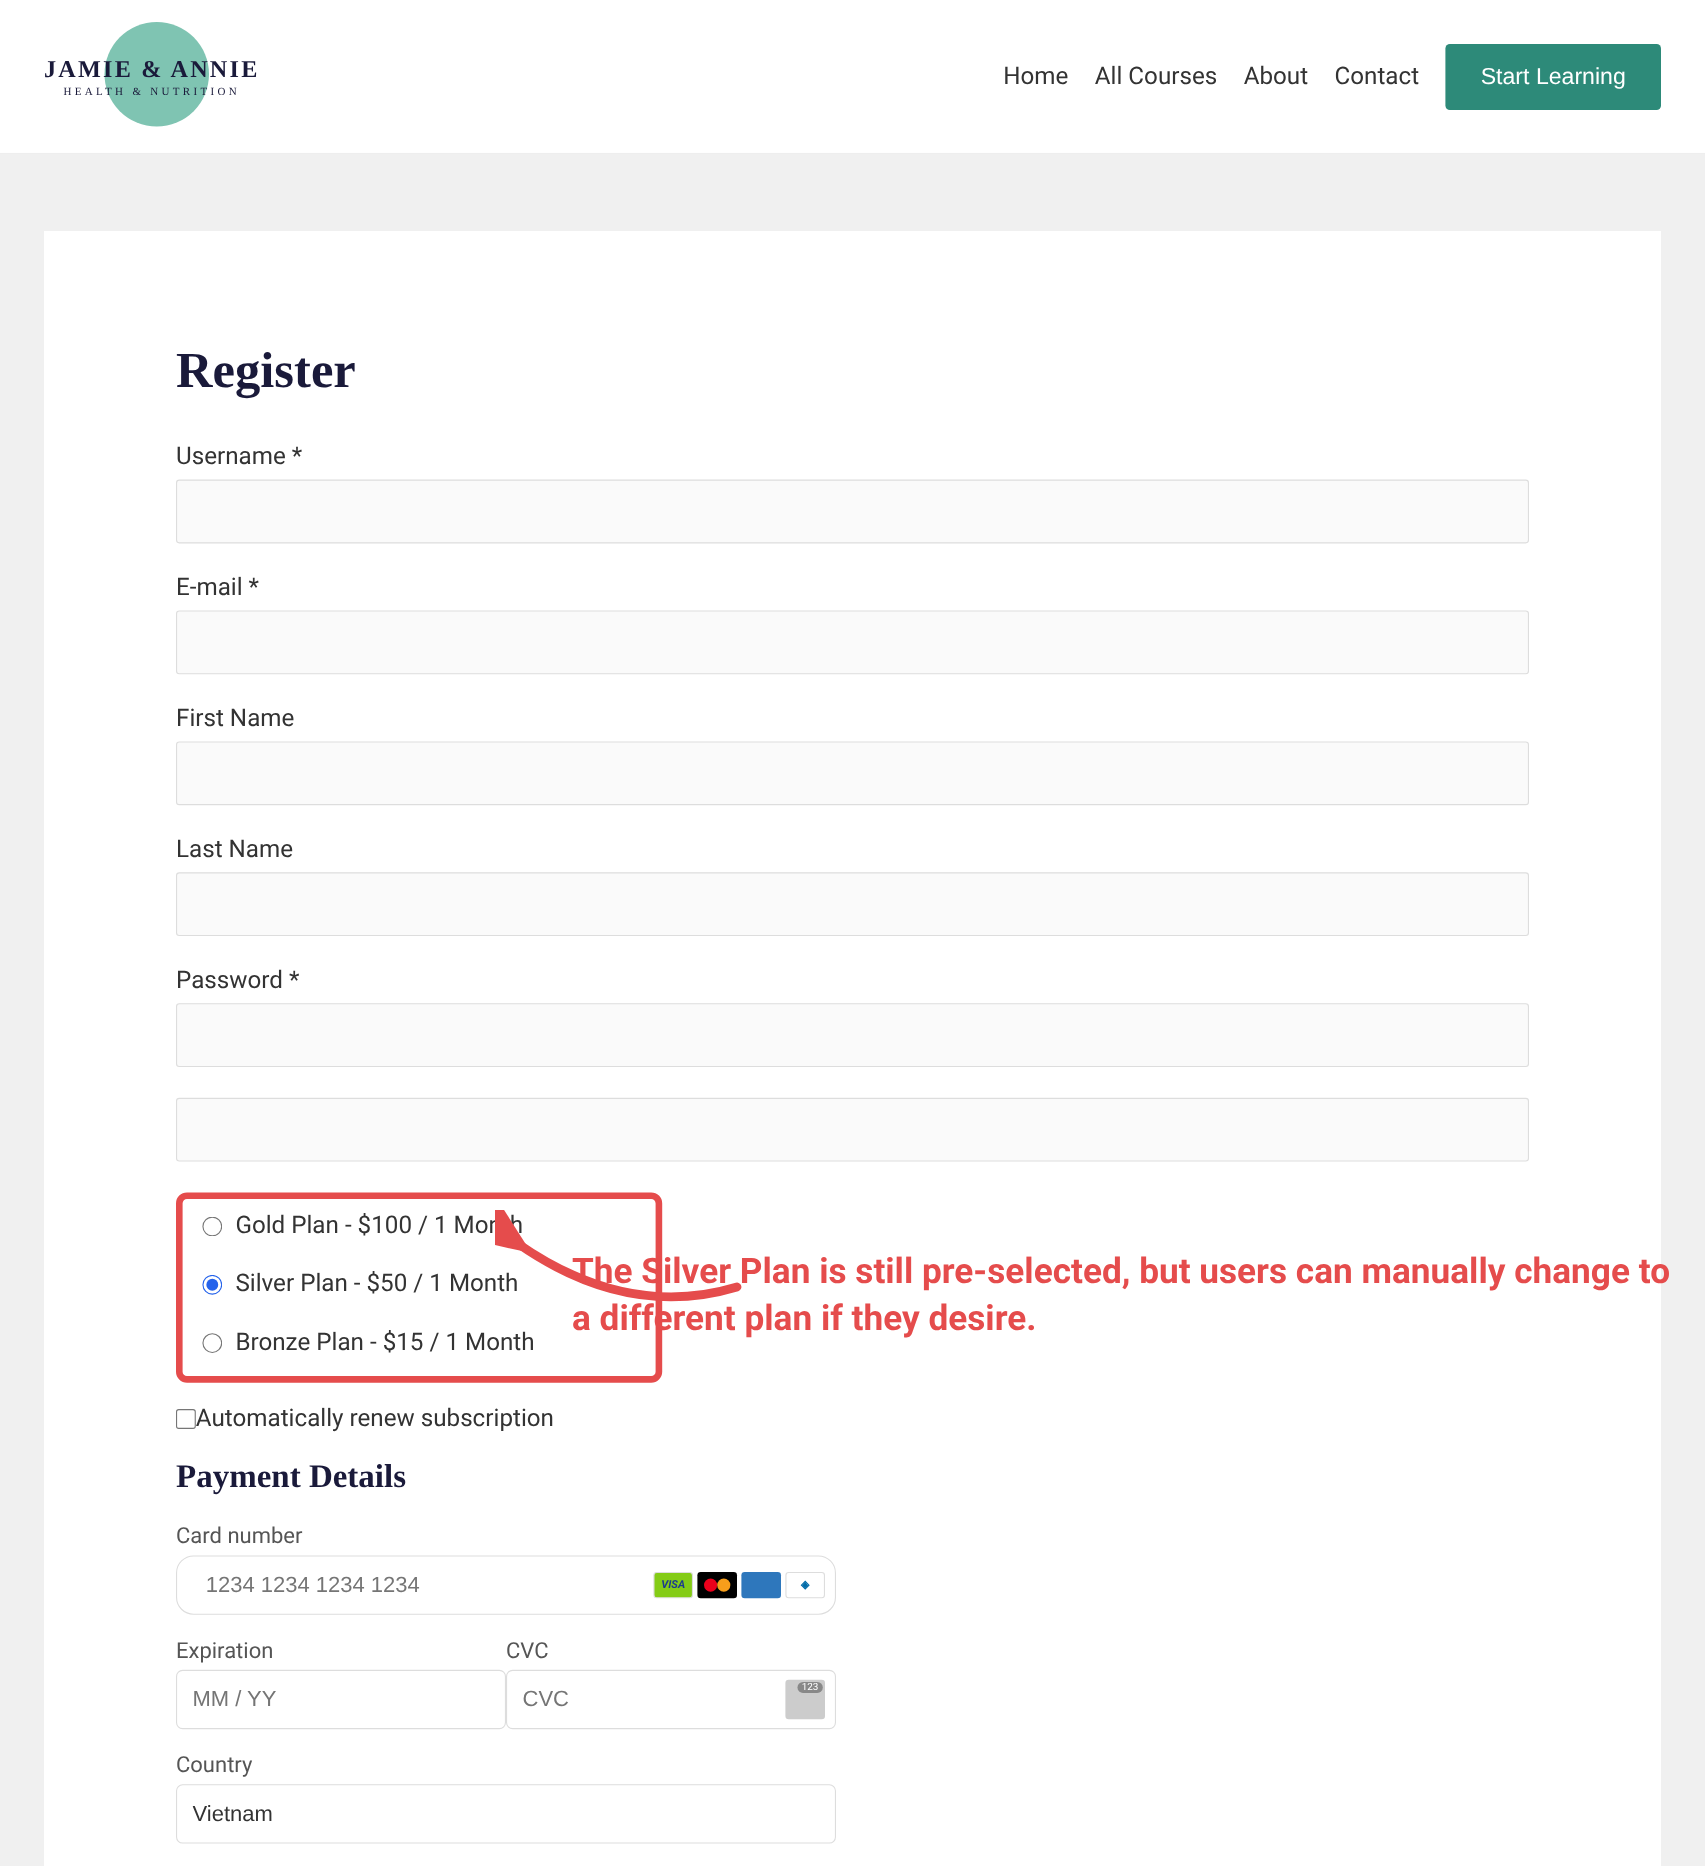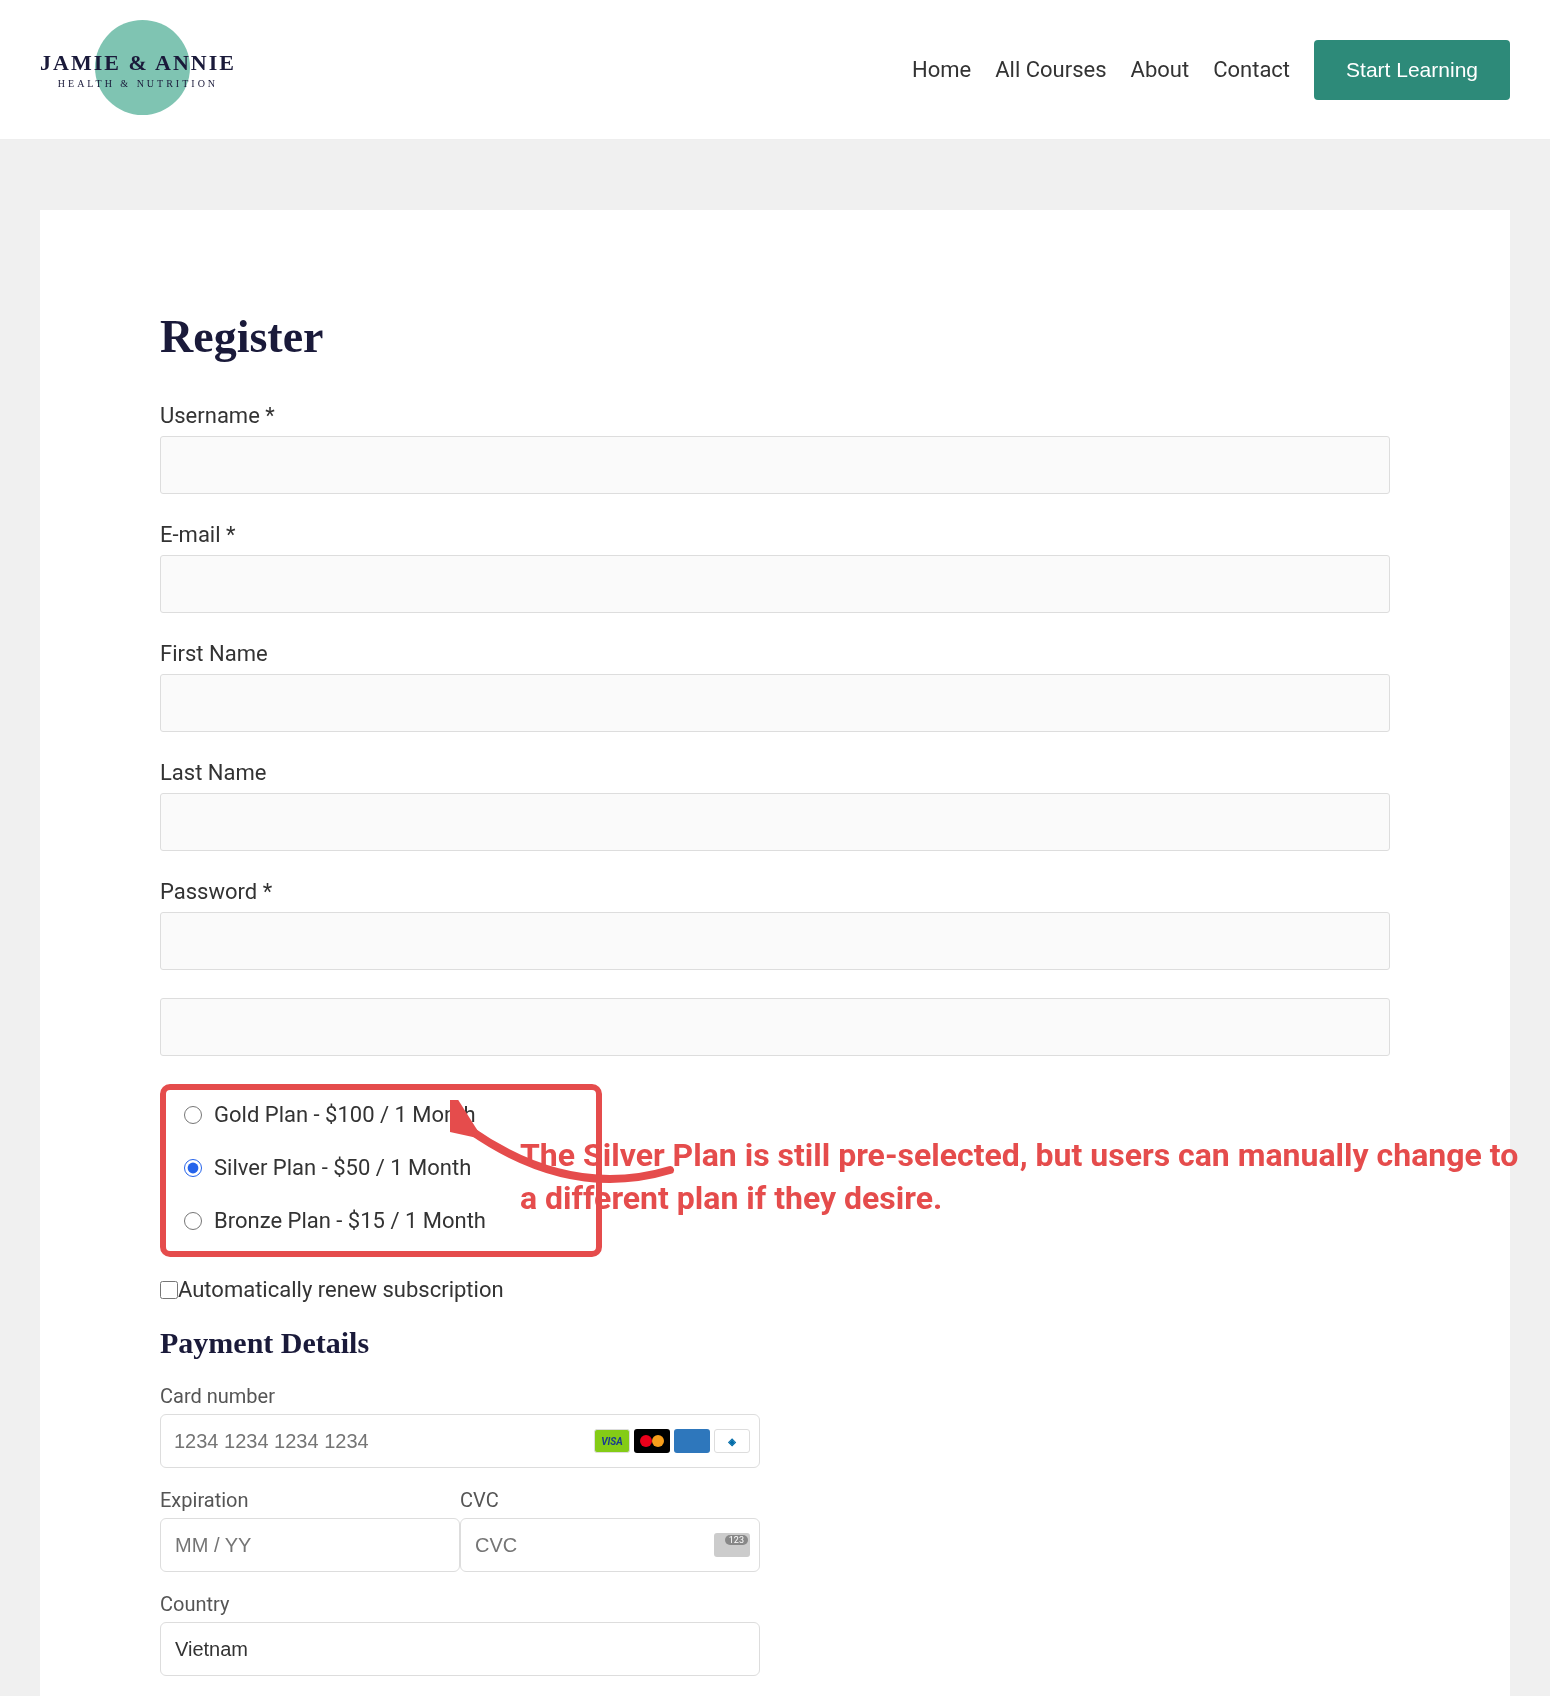--- a/index.html
+++ b/index.html
@@ -153,22 +153,22 @@
     display: block;
   }
   .card-input-wrap {
     position: relative;
     width: 600px;
   }
   .card-input {
     width: 100%;
     height: 54px;
     border: 1px solid #ddd;
-    border-radius: 6px;
-    padding: 0 13px;
+    border-radius: 16px;
+    padding: 0 26px;
     font-size: 20px;
     color: #999;
   }
   .card-icons {
     position: absolute;
     right: 10px;
     top: 50%;
     transform: translateY(-50%);
     display: flex;
     gap: 4px;
@@ -204,21 +204,21 @@
     font-size: 20px;
     color: #999;
   }
   .cvc-wrap { position: relative; }
   .cvc-icon {
     position: absolute;
     right: 10px;
     top: 50%;
     transform: translateY(-50%);
     width: 36px;
-    height: 24px;
+    height: 36px;
     background: #ccc;
     border-radius: 3px;
     display: flex;
     align-items: flex-start;
     justify-content: flex-end;
     padding: 2px;
   }
   .cvc-badge {
     background: #888;
     color: #fff;

